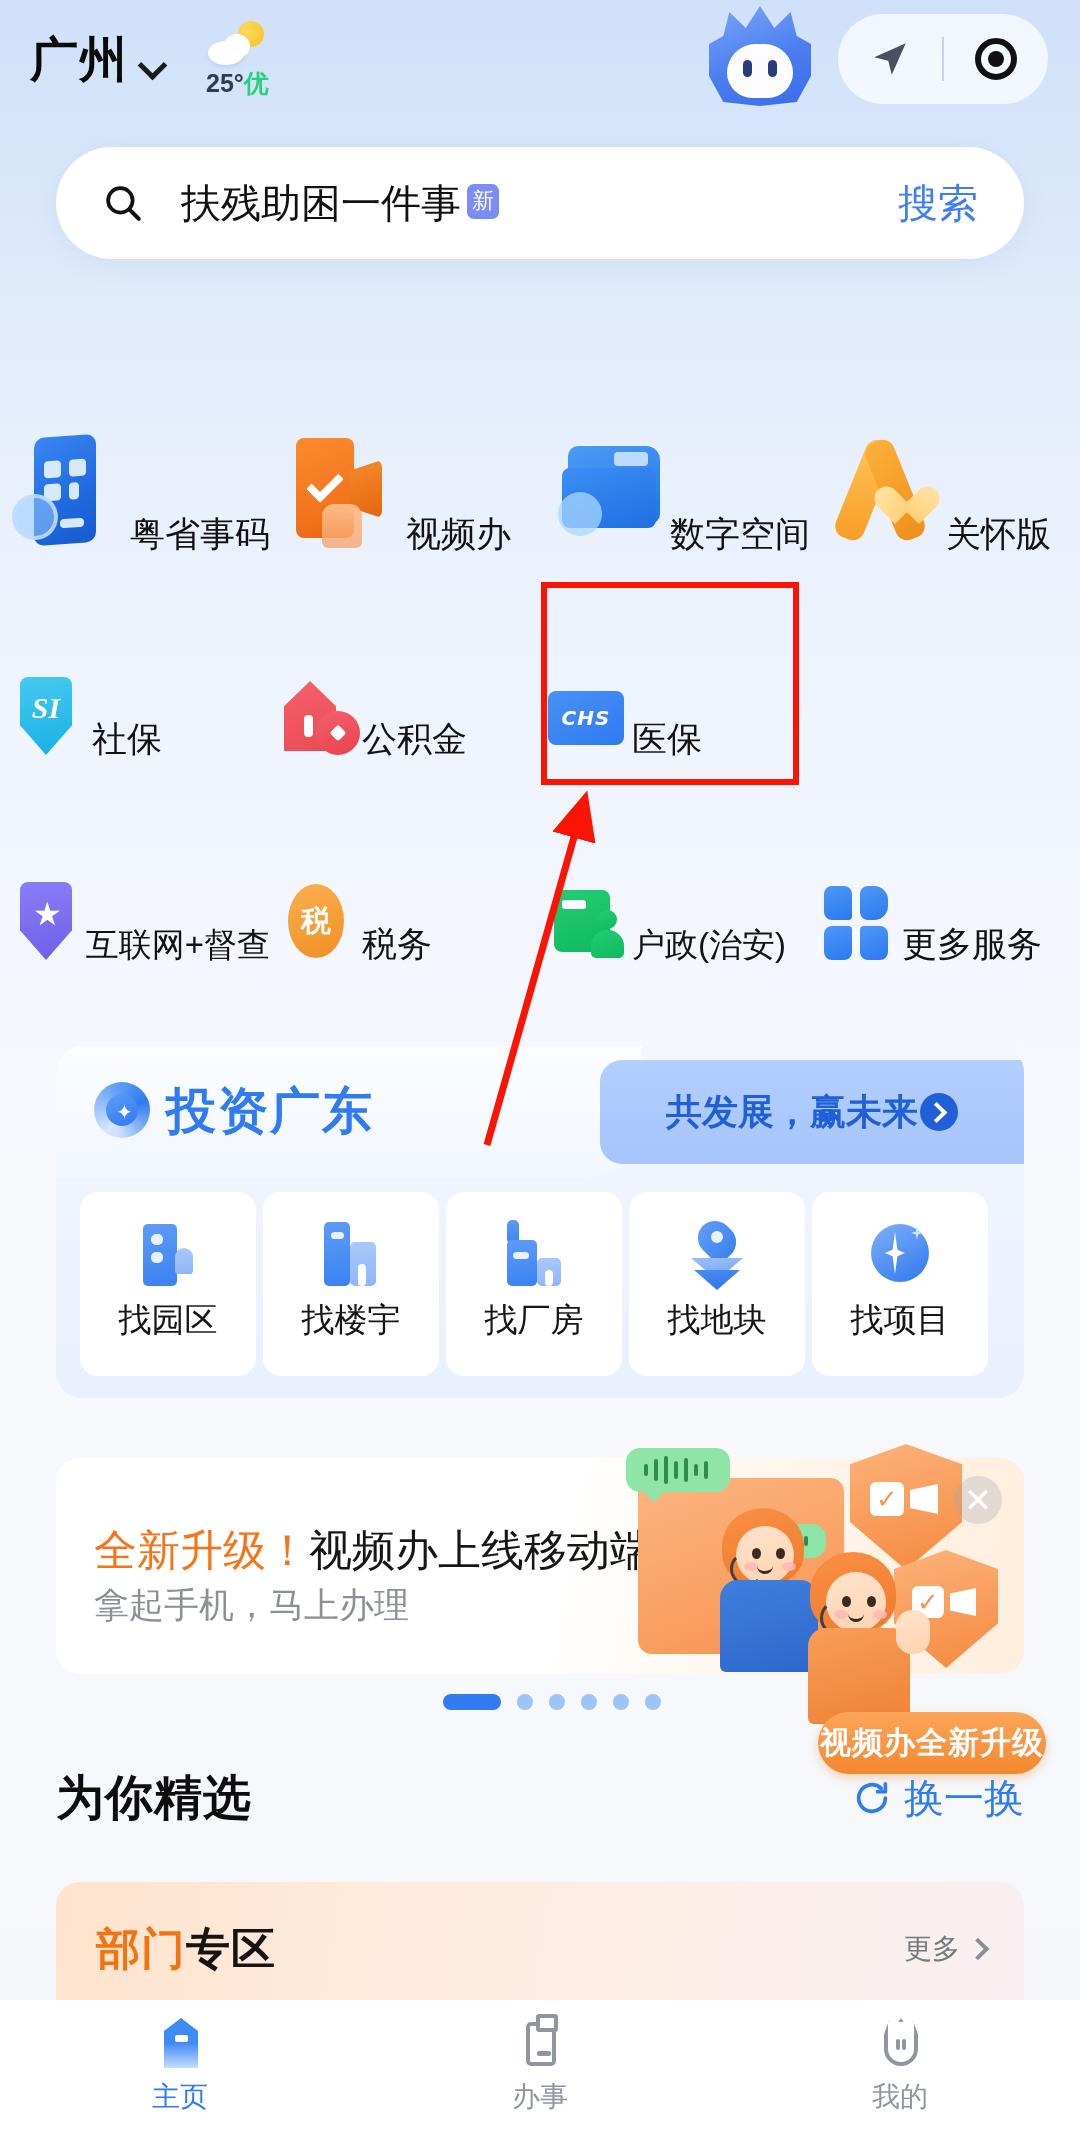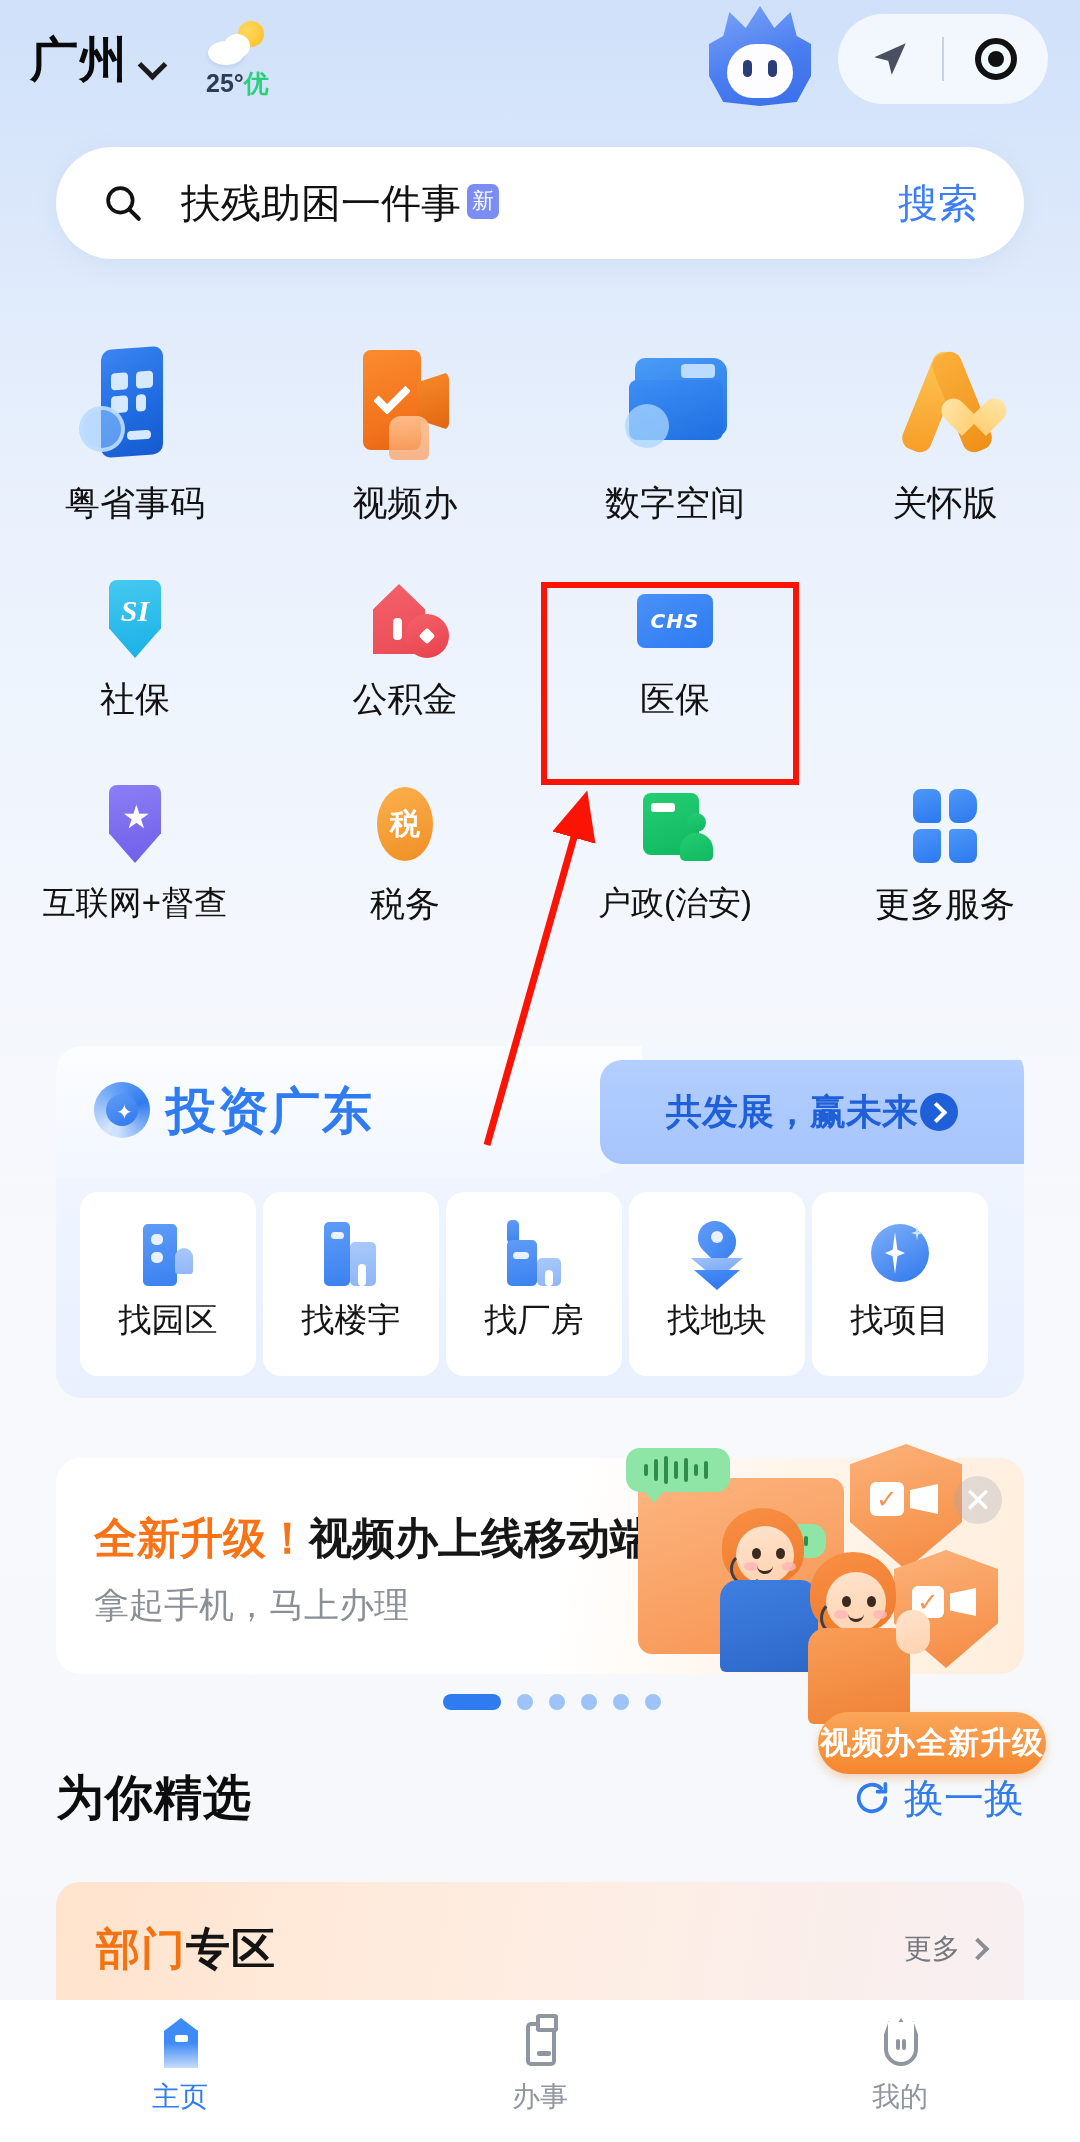--- a/index.html
+++ b/index.html
@@ -101,22 +101,22 @@
     padding: 6px 5px 7px; border-radius: 7px; font-weight: 500;
   }
   .search-btn {
     margin-left: auto; font-size: 40px; color: #3d7ef7; font-weight: 400; white-space: nowrap;
   }
 
   
   .grid { position: absolute; left: 0; top: 318px; width: 1080px; }
   .grid-row { display: flex; }
   .cell {
-    width: 270px; display: flex; flex-direction: column;
-    align-items: center; position: relative;
+    width: 270px; display: flex; flex-direction: row;
+    align-items: flex-end; position: relative;
   }
   .cell-r1 { padding-top: 16px; height: 240px; }
   .cell-r2, .cell-r3 { height: 205px; padding-top: 16px; }
   .cell-label { font-size: 35px; color: #121212; margin-top: 10px; white-space: nowrap; }
   .cell-label.small { font-size: 33px; }
 
   .ico-lg { width: 136px; height: 136px; position: relative; }
   .ico-sm { width: 92px; height: 92px; position: relative; }
 
   
@@ -355,21 +355,21 @@
   .bld { position:absolute; background: linear-gradient(170deg,#5e9bf7,#3b82f0); border-radius: 5px; }
   .bld-lt { background: linear-gradient(170deg,#a9c9fb,#8fb6f6); }
 
   
   .promo {
     position: absolute; left: 56px; top: 1458px; width: 968px; height: 216px;
     background: linear-gradient(100deg, #ffffff 0%, #ffffff 52%, #fff6ec 72%, #ffeedd 100%);
     border-radius: 24px; overflow: visible;
   }
   .promo-t1 {
-    position: absolute; left: 38px; top: 52px; font-size: 43px; font-weight: 700;
+    position: absolute; left: 38px; top: 64px; font-size: 43px; font-weight: 400;
     color: #161616; white-space: nowrap;
   }
   .promo-t1 .hl { color: #f97316; }
   .promo-t2 {
     position: absolute; left: 38px; top: 124px; font-size: 35px; color: #8b8f96; white-space: nowrap;
   }
   .promo-art { position: absolute; right: 0; top: -24px; width: 420px; height: 290px; }
   .pa-panel {
     position: absolute; left: 34px; top: 44px; width: 206px; height: 176px;
     background: linear-gradient(160deg, #fcb57f, #f79352); border-radius: 14px;

